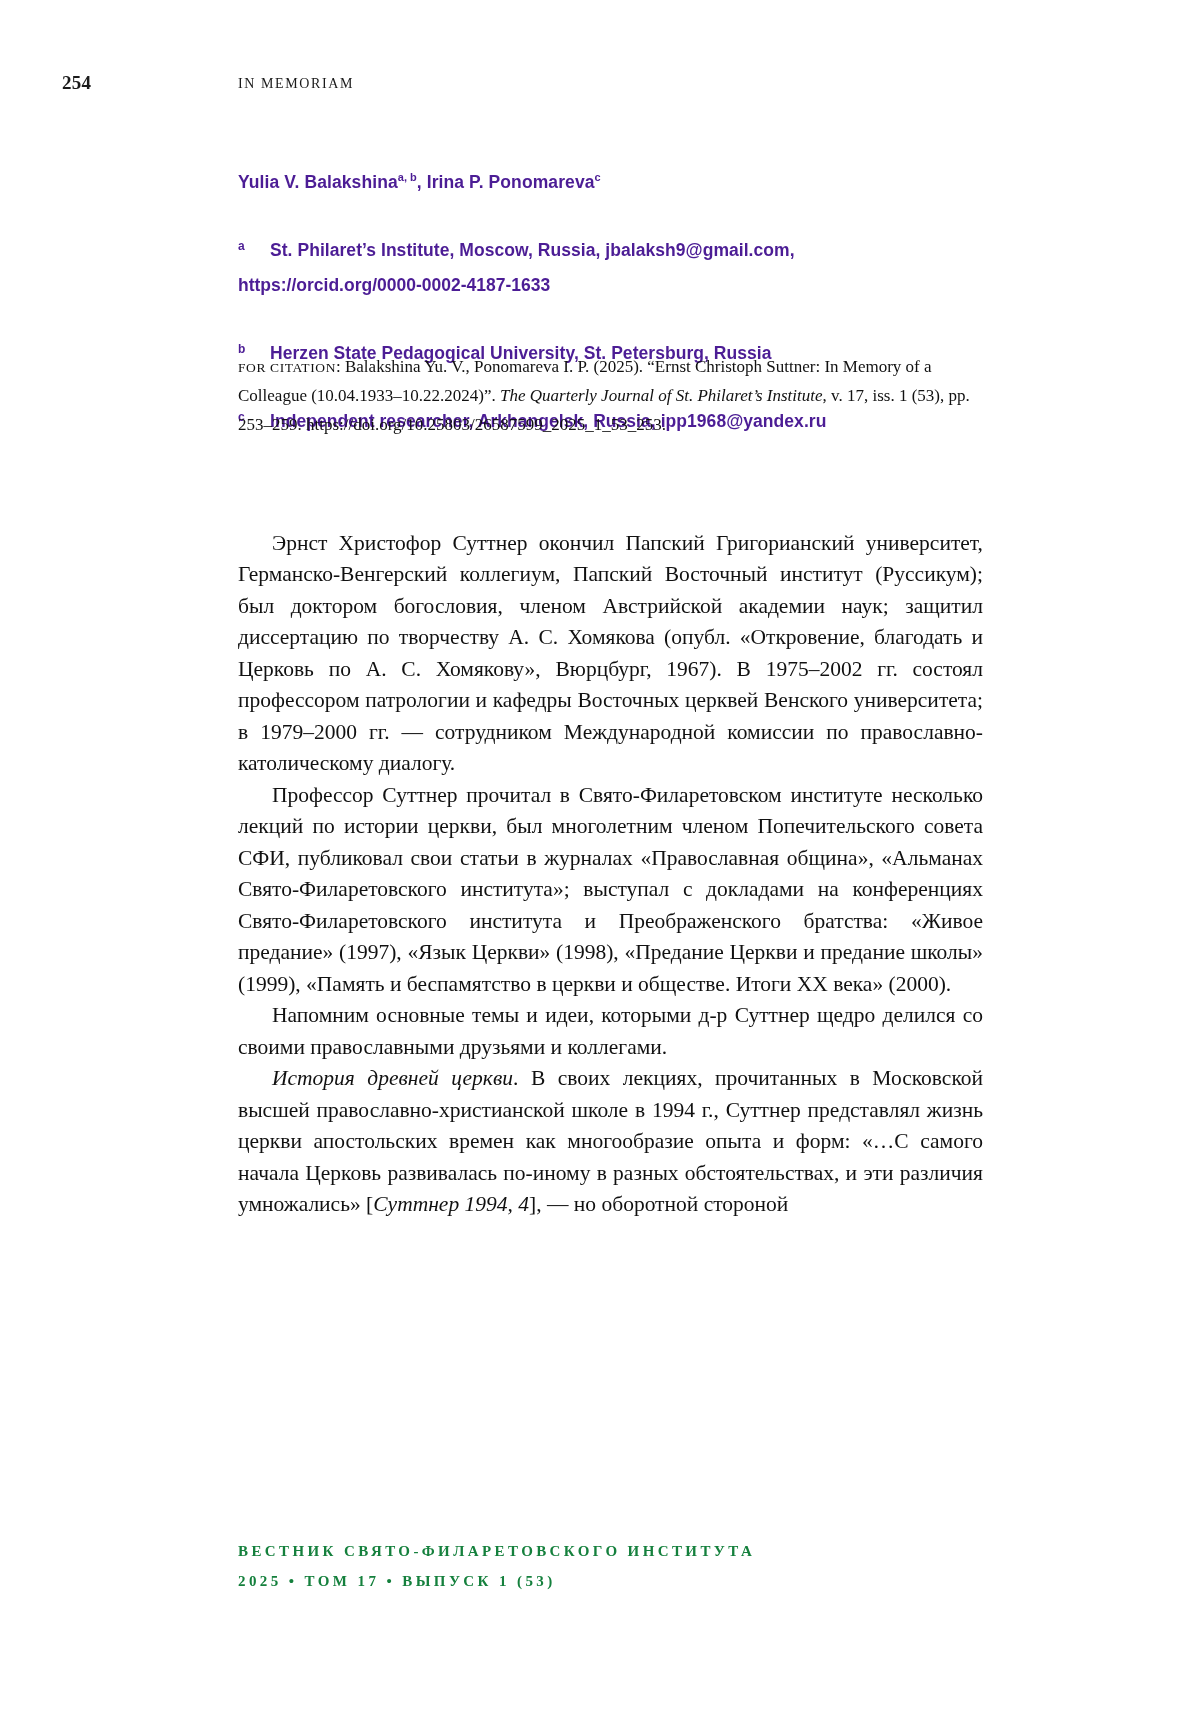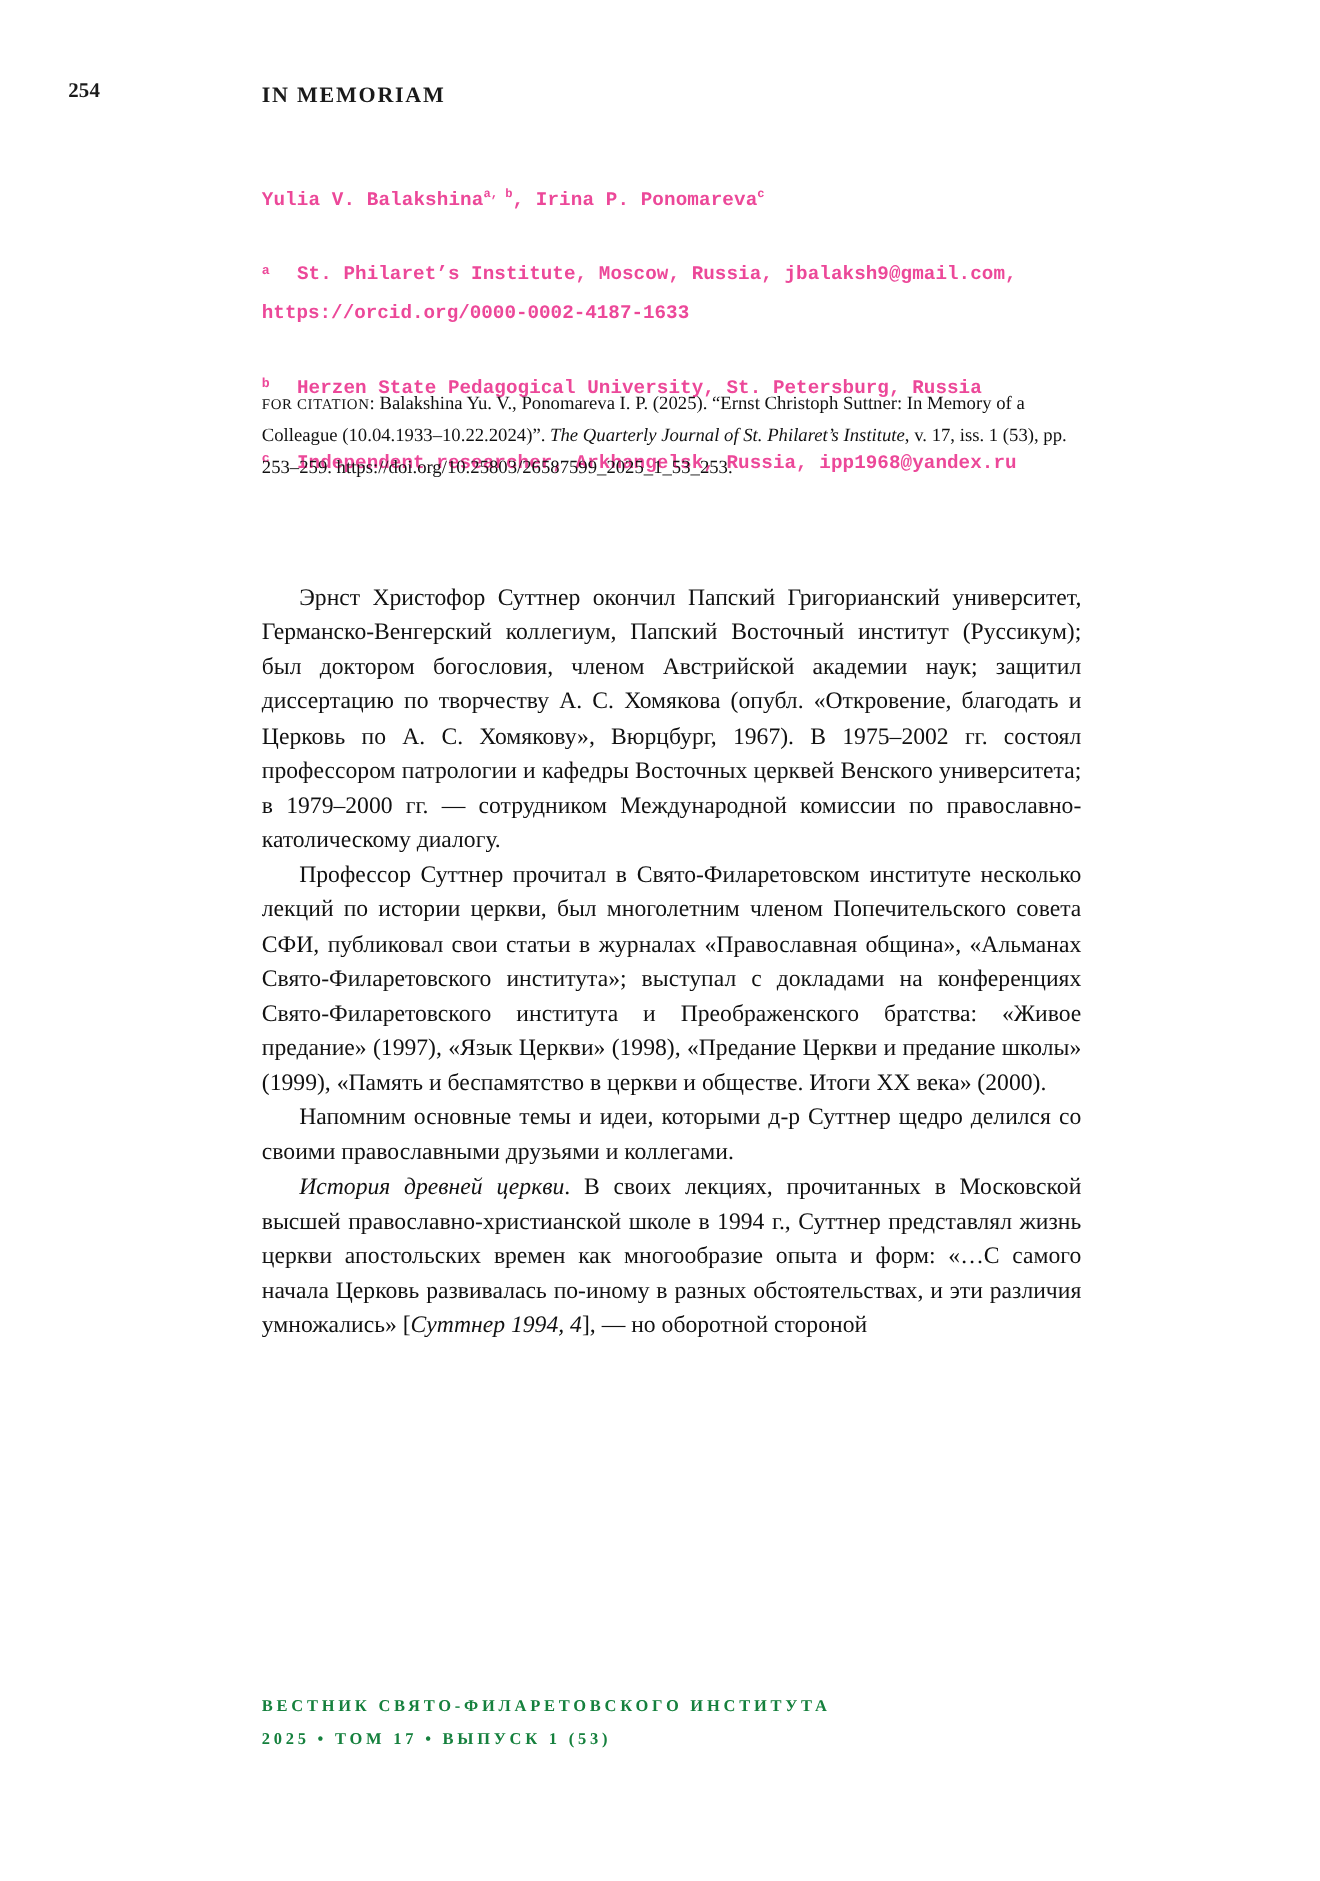--- a/index.html
+++ b/index.html
@@ -39,36 +39,36 @@
     font-size: 19px;
     font-weight: 700;
     color: #1a1a1a;
     letter-spacing: 0.2px;
   }
   .head-title {
     position: absolute;
     left: 238px;
     top: 4px;
     font-family: "Liberation Serif", serif;
-    font-size: 20px;
-    font-weight: 700;
+    font-size: 14px;
+    font-weight: 400;
     letter-spacing: 1.6px;
     color: #1a1a1a;
   }
 
   
   .authors-block {
     position: absolute;
     left: 238px;
     top: 168px;
     width: 740px;
-    font-family: Liberation Mono, monospace;
+    font-family: Liberation Sans, sans-serif;
     font-weight: 700;
     font-size: 17.5px;
-    color: #ec4899;
+    color: #4c1d95;
     line-height: 1.62;
   }
   .authors-line {
     margin: 0 0 9px 0;
     letter-spacing: 0.1px;
   }
   .authors-line sup {
     font-size: 11px;
     font-weight: 700;
     vertical-align: super;

